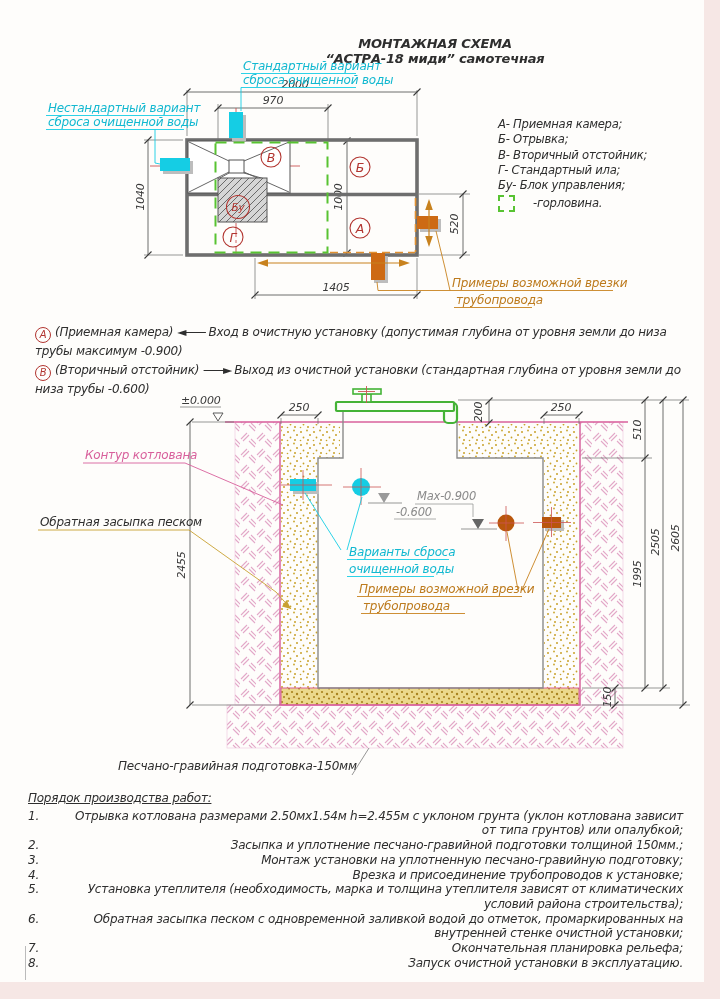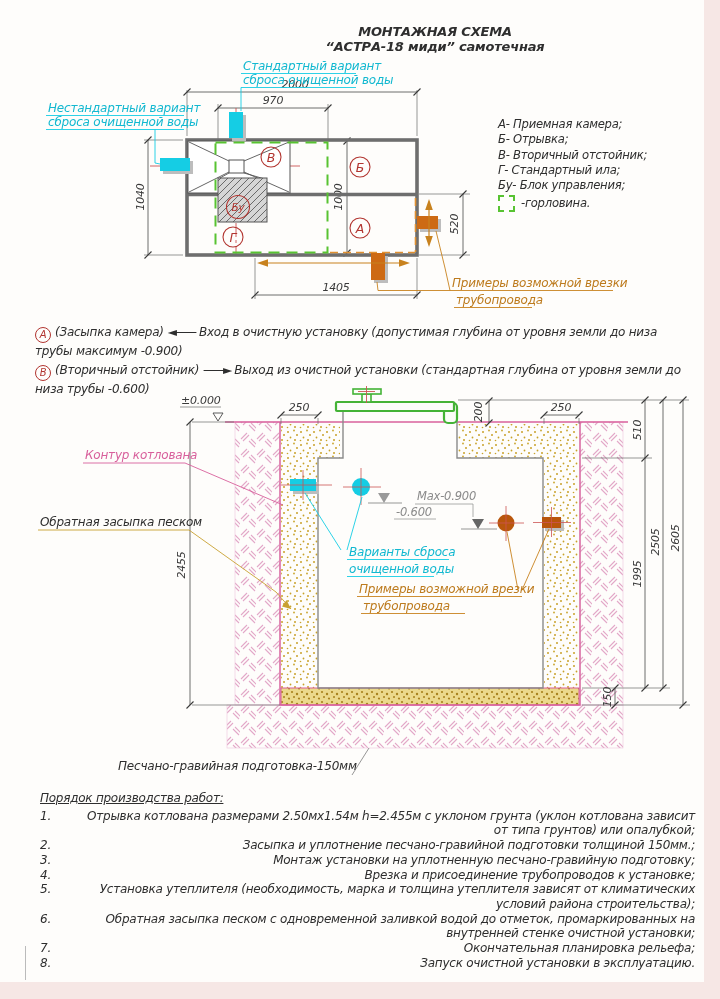--- a/index.html
+++ b/index.html
@@ -5,41 +5,41 @@
   html,body{margin:0;padding:0;}
   body{background:#ffffff;font-family:"DejaVu Sans",sans-serif;}
   #page{position:relative;width:720px;height:999px;background:#fefdfb;overflow:hidden;}
   .edge{position:absolute;background:#f6e7e5;}
   #edge-right{right:0;top:0;width:16px;height:999px;}
   #edge-bottom{left:0;top:982px;width:720px;height:17px;}
   #scan-line{position:absolute;left:25px;top:946px;width:1px;height:34px;background:#bbb;}
 
   .abs{position:absolute;}
 
-  #title{left:255px;top:24px;width:360px;text-align:center;color:#2e2e2e;
+  #title{left:255px;top:36px;width:360px;text-align:center;color:#2e2e2e;
          font-size:13px;font-weight:bold;font-style:italic;line-height:15px;letter-spacing:-.2px;}
 
   
   #legend{left:498px;top:117px;width:190px;color:#2e2e2e;font-size:11.6px;
           font-style:italic;line-height:15.3px;letter-spacing:-.25px;}
   #legend .lg-title{text-decoration:underline;margin-bottom:1px;}
-  #legend .lg-neck{display:flex;align-items:center;gap:6px;margin-top:2px;}
+  #legend .lg-neck{display:flex;align-items:center;gap:18px;margin-top:2px;}
   #legend .lg-sq{width:13px;height:13px;border:2px dashed #58c332;flex:0 0 auto;}
 
   
   #notes{left:35px;top:324px;width:660px;color:#2e2e2e;font-size:12px;
          font-style:italic;line-height:17.5px;letter-spacing:-.25px;}
   #notes p{margin:0 0 1px 0;}
   .mark{display:inline-block;width:14px;height:14px;border:1px solid #b23530;border-radius:50%;
         color:#b23530;font-size:10px;line-height:14px;text-align:center;font-style:italic;
         vertical-align:-2px;margin-right:4px;}
   .arrow{color:#2e2e2e;letter-spacing:-2px;padding:0 4px;}
 
   
-  #proc{left:40px;top:791px;width:655px;color:#2e2e2e;font-size:12px;
+  #proc{left:28px;top:791px;width:655px;color:#2e2e2e;font-size:12px;
         font-style:italic;line-height:14.7px;letter-spacing:-.25px;}
   #proc .p-title{text-decoration:underline;margin-bottom:3px;}
   #proc .p-item{display:flex;}
   #proc .p-num{flex:0 0 33px;}
   #proc .p-text{flex:1;text-align:right;}
 
   
   svg text{font-family:"DejaVu Sans",sans-serif;font-style:italic;letter-spacing:-.2px;}
   .t-dim{font-size:11px;fill:#3a3a3a;}
   .t-comp{font-size:12.5px;fill:#b23530;}
@@ -306,21 +306,21 @@
     <div>В- Вторичный отстойник;</div>
     <div>Г- Стандартный ила;</div>
     <div>Бу- Блок управления;</div>
     <div class="lg-neck">
       <span class="lg-sq"></span>
       <span>-горловина.</span>
     </div>
   </div>
 
   <div id="notes" class="abs">
-    <p><span class="mark">А</span><span>(Засыпка камера)</span><span class="arrow">◄——</span><span>Вход в очистную установку (допустимая глубина от уровня земли до низа трубы максимум -0.900)</span></p>
+    <p><span class="mark">А</span><span>(Приемная камера)</span><span class="arrow">◄——</span><span>Вход в очистную установку (допустимая глубина от уровня земли до низа трубы максимум -0.900)</span></p>
     <p><span class="mark">В</span><span>(Вторичный отстойник)</span><span class="arrow">——►</span><span>Выход из очистной установки (стандартная глубина от уровня земли до низа трубы -0.600)</span></p>
   </div>
 
   <div id="proc" class="abs">
     <div class="p-title">Порядок производства работ:</div>
     <div class="p-item">
         <span class="p-num">1.</span>
         <span class="p-text">Отрывка котлована размерами 2.50мх1.54м h=2.455м с уклоном грунта (уклон котлована зависит от типа грунтов) или опалубкой;</span>
       </div>
     <div class="p-item">

